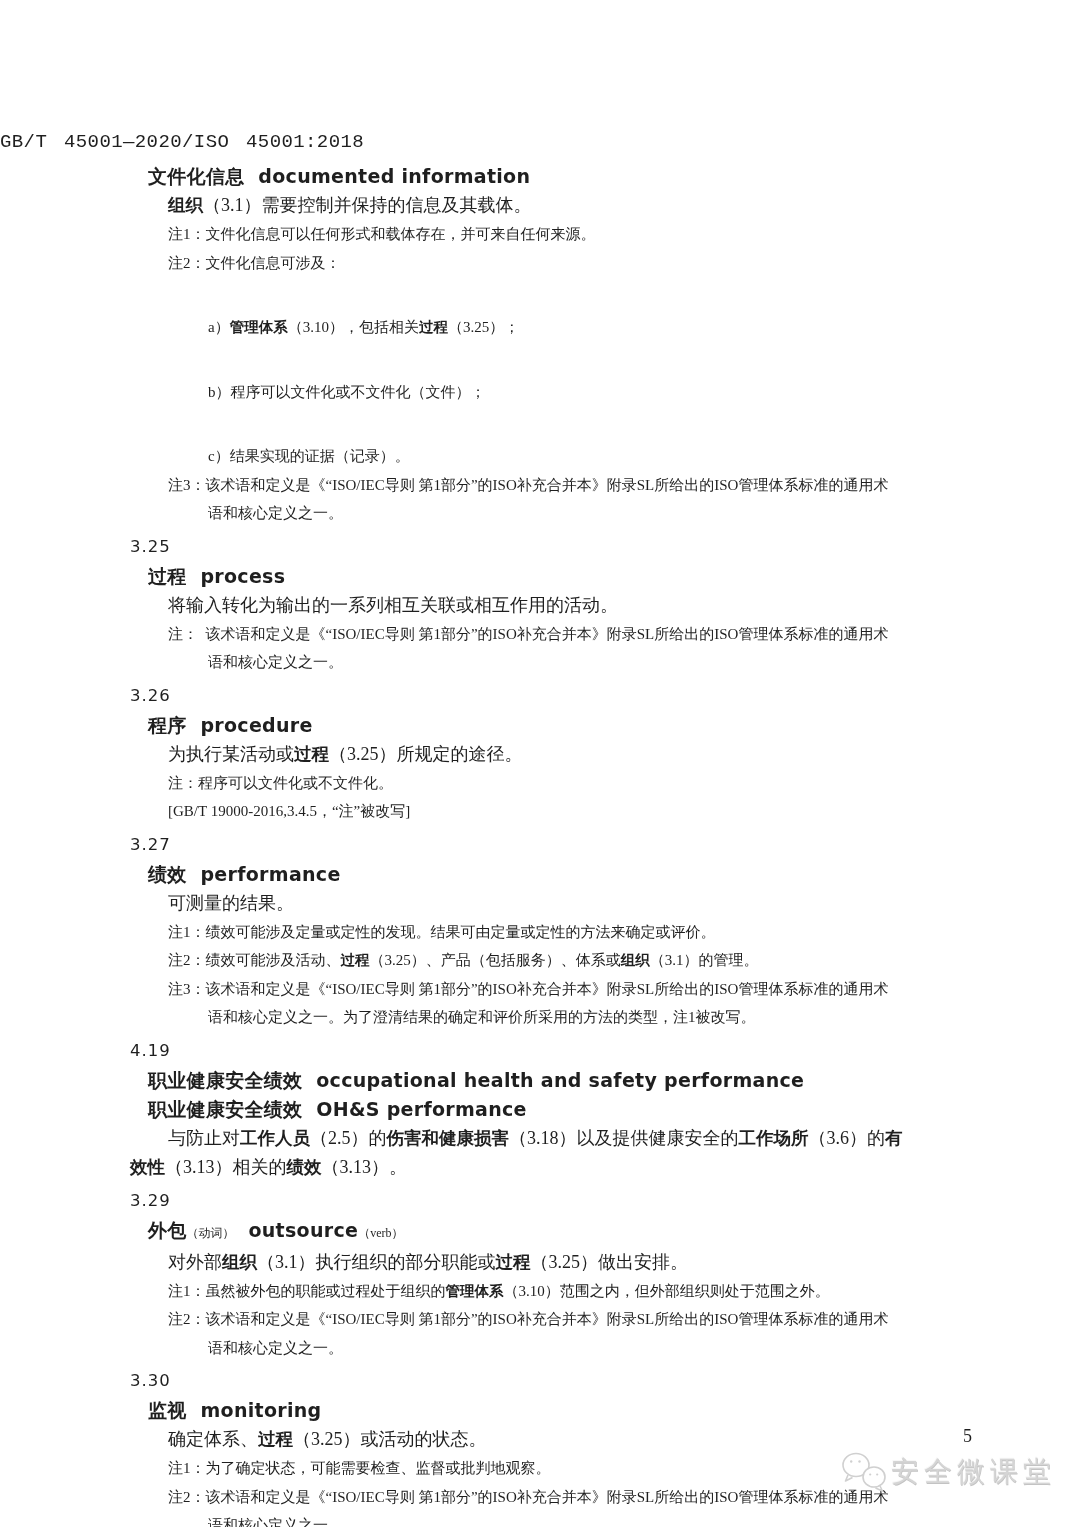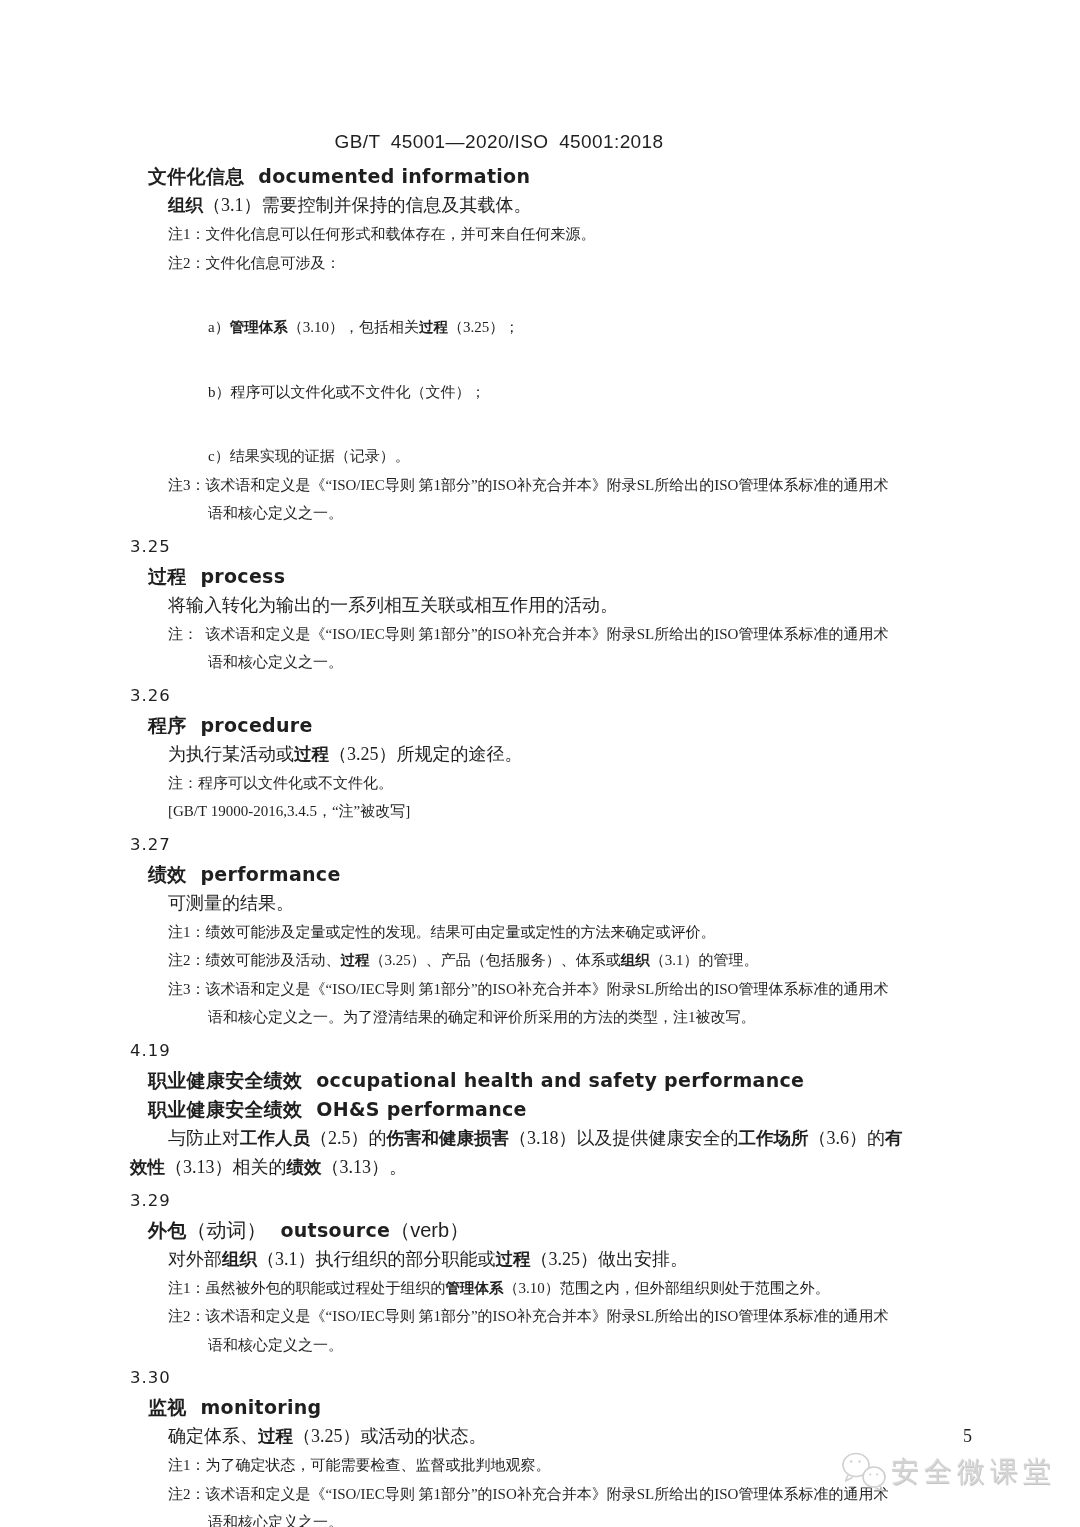--- a/index.html
+++ b/index.html
@@ -2,35 +2,35 @@
 <html><head>
 <meta charset="utf-8">
 <style>
   html,body{margin:0;padding:0;}
   body{
     width:1080px;height:1527px;position:relative;background:#ffffff;
     color:#1f1f1f;font-family:"Liberation Serif","DejaVu Serif",serif;
     overflow:hidden;
   }
   .page-header{
-    position:absolute;top:131px;left:8px;width:982px;text-align:center;
+    position:absolute;top:131px;left:0;width:982px;text-align:left;
     font-size:19px;letter-spacing:.4px;word-spacing:5px;
-    font-family:Liberation Sans, sans-serif;
+    font-family:Liberation Mono, monospace;
   }
   .doc{position:absolute;left:130px;top:162px;width:872px;}
   .line{white-space:pre-wrap;line-height:28px;}
   .sec{
     font-family:"DejaVu Sans","Liberation Sans",sans-serif;
     font-size:16.5px;line-height:30px;margin-top:4px;letter-spacing:1px;
   }
   .term{
     margin-left:18px;line-height:29px;font-size:19px;font-weight:700;
     font-family:"DejaVu Sans","Liberation Sans",sans-serif;letter-spacing:.3px;
   }
-  .term .r{font-family:Liberation Sans, sans-serif;font-weight:400;font-size:20px;letter-spacing:0;}
+  .term .r{font-family:Liberation Serif, serif;font-weight:400;font-size:12px;letter-spacing:0;}
   .def{margin-left:38px;font-size:18px;line-height:29px;}
   .def-cont{margin-left:0;}
   .note{margin-left:38px;font-size:15px;line-height:28.5px;}
   .letter{margin-left:78px;margin-top:36px;}
   .note-cont{margin-left:78px;}
   .b{font-family:"DejaVu Sans","Liberation Sans",sans-serif;font-weight:700;}
   .def .b{font-size:17.5px;}
   .note .b{font-size:14.5px;}
   .page-number{position:absolute;top:1426px;left:963px;font-size:18px;}
   .watermark{

